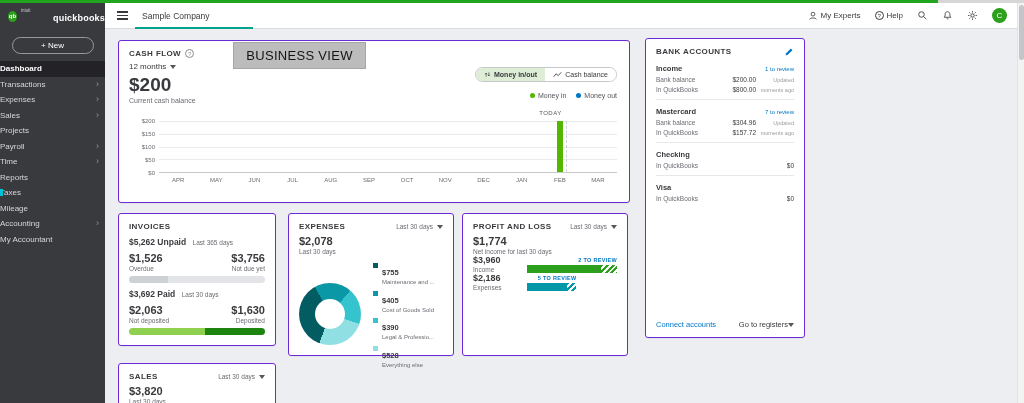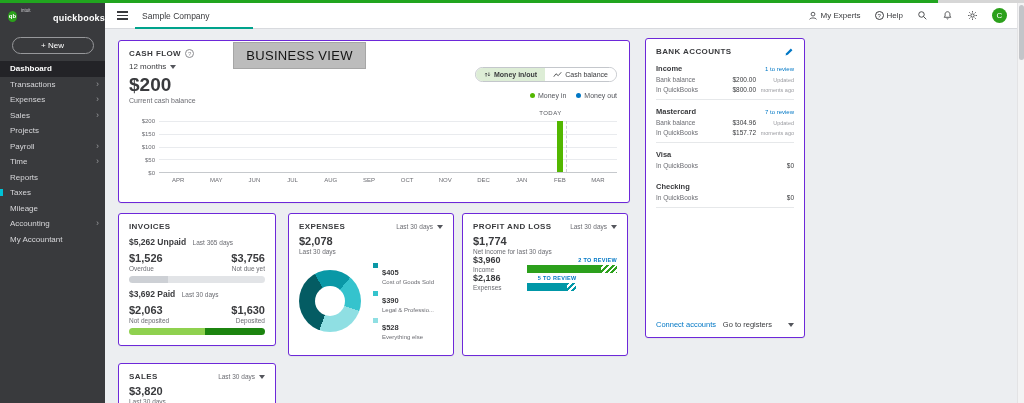--- a/index.html
+++ b/index.html
@@ -11,21 +11,21 @@
   .progress-rest { position:absolute; left:938px; right:0; top:0; height:3px; background:#d6d6d6; z-index:60; }
 
   
   .sidebar { position:absolute; left:0; top:3px; width:105px; bottom:0; background:#393a3d; color:#d7d7da; z-index:10; }
   .brand { height:26px; display:flex; align-items:center; padding-left:8px; gap:4px; }
   .brand-circle { width:11px; height:11px; border-radius:50%; background:#2ca01c; color:#fff; font-size:6px; font-weight:bold; display:flex; align-items:center; justify-content:center; }
   .brand-stack { display:flex; flex-direction:column; line-height:1.1; }
   .brand-intuit { font-size:4.5px; color:#c9c9cd; }
   .brand-name { font-size:9px; font-weight:bold; color:#fff; letter-spacing:.2px;margin-left:32px; }
   .new-btn { margin:8px auto 7px; width:82px; height:17px; border:1px solid #97989b; border-radius:9px; color:#fff; font-size:8px; display:flex; align-items:center; justify-content:center; cursor:pointer; }
-  .menu-item { position:relative; height:15.5px; line-height:15.5px; padding-left:10px; font-size:8px; color:#d7d7da; cursor:pointer; }
+  .menu-item { position:relative; height:15.5px; line-height:15.5px; font-size:8px; color:#d7d7da; cursor:pointer; }
   .menu-item.active { background:#232327; color:#fff; font-weight:bold; }
   .menu-item .chev { position:absolute; right:6px; top:0; color:#97989b; font-size:9px; }
   .taxes-dot { position:absolute; left:0; top:4px; width:3px; height:7px; background:#00c1d5; }
 
   
   .topbar { position:absolute; left:105px; top:3px; right:7px; height:26px; background:#fff; border-bottom:1px solid #d8dade; display:flex; align-items:center; z-index:5; }
   .hamburger { margin-left:12px; width:11px; cursor:pointer; }
   .hamburger span { display:block; height:1.5px; background:#393a3d; margin:2px 0; }
   .company { margin-left:14px; font-size:8.5px; color:#393a3d; cursor:pointer; }
   .tab-underline { position:absolute; left:30px; bottom:-1px; width:118px; height:2px; background:#00a38c; }
@@ -121,21 +121,21 @@
   .acct { margin-top:7px; border-bottom:1px solid #e6e8ea; padding-bottom:6px; }
   .acct.last { border-bottom:none; }
   .acct-head { display:flex; justify-content:space-between; align-items:center; }
   .acct-name { font-size:7.5px; font-weight:bold; }
   .review-link { font-size:6px; color:#0077c5; cursor:pointer; }
   .acct-row { display:flex; align-items:baseline; margin-top:3px; font-size:6.5px; color:#6b6c72; }
   .acct-row .v { margin-left:auto; color:#393a3d; text-align:right; }
   .acct-row .n { width:38px; text-align:right; color:#9b9ca1; font-size:5.5px; }
   .bank-footer { position:absolute; left:10px; right:10px; bottom:8px; display:flex; justify-content:space-between; align-items:center; font-size:7.5px; }
   .connect { color:#0077c5; cursor:pointer; }
-  .registers { display:flex; align-items:center; gap:16px; cursor:pointer; }
+  .registers { display:flex; align-items:center; gap:0; cursor:pointer; }
 
   
   #bv { position:absolute; left:233px; top:42px; width:133px; height:27px; background:#bcbcbc; border:1px solid #a6a6a6; z-index:30; display:flex; align-items:center; justify-content:center; font-size:13px; color:#141414; letter-spacing:.3px; }
 
   .icon-svg { display:block; }
 </style>
 </head>
 <body>
 
 <div id="page">
@@ -340,33 +340,33 @@
         <span class="v">$304.96</span>
         <span class="n">Updated</span>
       </div>
       <div class="acct-row">
         <span>In QuickBooks</span>
         <span class="v">$157.72</span>
         <span class="n">moments ago</span>
       </div>
     </div>
 
+    <div class="acct">
+      <div class="acct-head">
+        <span class="acct-name">Checking</span>
+      </div>
+      <div class="acct-row">
+        <span>In QuickBooks</span>
+        <span class="v">$0</span>
+      </div>
+    </div>
+
     <div class="acct last">
       <div class="acct-head">
         <span class="acct-name">Visa</span>
-      </div>
-      <div class="acct-row">
-        <span>In QuickBooks</span>
-        <span class="v">$0</span>
-      </div>
-    </div>
-
-    <div class="acct">
-      <div class="acct-head">
-        <span class="acct-name">Checking</span>
       </div>
       <div class="acct-row">
         <span>In QuickBooks</span>
         <span class="v">$0</span>
       </div>
     </div>
 
     <div class="bank-footer">
       <span class="connect">Connect accounts</span>
       <span class="registers">
@@ -422,20 +422,25 @@
       <span class="period">
         <span>Last 30 days</span>
         <span class="chev-down"></span>
       </span>
     </div>
     <div class="total-md">$2,078</div>
     <div class="sub">Last 30 days</div>
     <div class="exp-body">
       <div class="donut"></div>
       <div class="exp-legend">
+        <div class="exp-item">
+          <span class="sq c0"></span>
+          <span><span class="exp-amt">$755</span>
+          <div class="exp-lbl">Maintenance and ...</div></span>
+        </div>
         <div class="exp-item">
           <span class="sq c1"></span>
           <span><span class="exp-amt">$405</span>
           <div class="exp-lbl">Cost of Goods Sold</div></span>
         </div>
         <div class="exp-item">
           <span class="sq c2"></span>
           <span><span class="exp-amt">$390</span>
           <div class="exp-lbl">Legal &amp; Professio...</div></span>
         </div>

